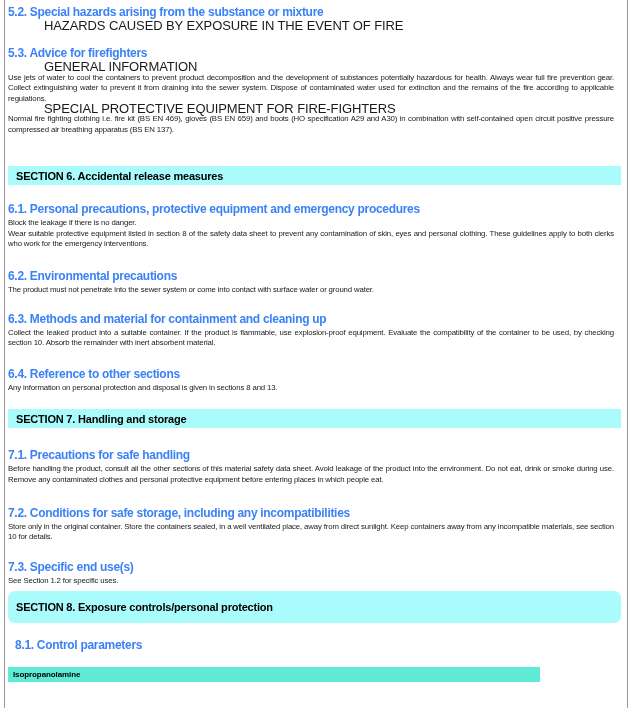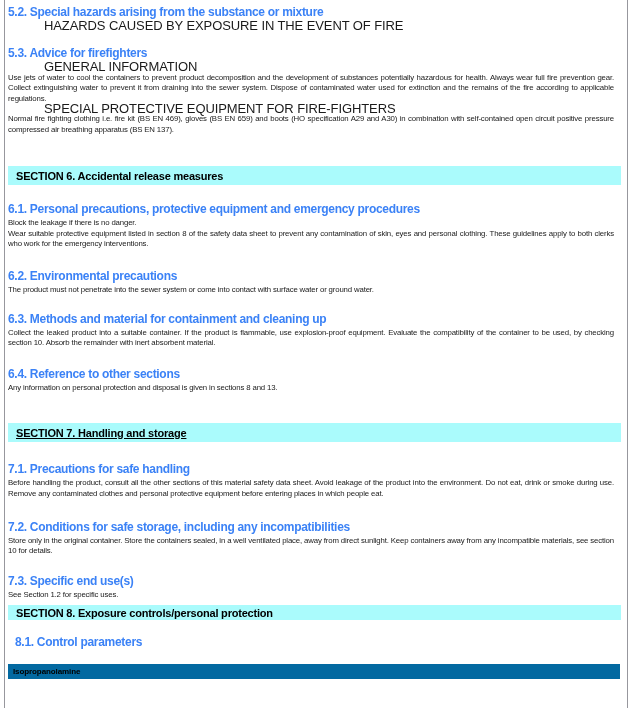--- a/index.html
+++ b/index.html
@@ -46,40 +46,40 @@
   .banner {
     height: 19px; width: 613px;
     background: #aafbfc;
     display: flex; align-items: center;
     padding-left: 8px;
     font-size: 11px; font-weight: bold; letter-spacing: -0.2px;
     color: #000;
     white-space: nowrap;
   }
   .substance-bar {
-    height: 15px; width: 612px;
-    background: #0369a1;
+    height: 15px; width: 532px;
+    background: #5eead4;
     display: flex; align-items: center;
     padding-left: 5px;
     font-size: 8px; font-weight: bold; letter-spacing: -0.1px;
     color: #000;
   }
   
   .h52  { margin-top: 3px; }
   .h53  { margin-top: 13px; }
   .bar6 { margin-top: 31px; }
   .h61  { margin-top: 15px; }
   .h62  { margin-top: 18px; }
   .h63  { margin-top: 14px; }
   .h64  { margin-top: 16px; }
-  .bar7 { margin-top: 30px; text-decoration: underline; }
+  .bar7 { margin-top: 16px; }
   .h71  { margin-top: 18px; }
   .h72  { margin-top: 19px; }
   .h73  { margin-top: 15px; }
-  .bar8 { margin-top: 5px; height: 15px; }
+  .bar8 { margin-top: 5px; height: 32px; border-radius: 7px; }
   .h81  { margin-top: 13px; margin-left: 7px; }
   .sub-row { margin-top: 13px; }
 </style>
 </head>
 <body>
 
 <div class="page">
   <div class="page-border left"></div>
   <div class="page-border right"></div>
 

